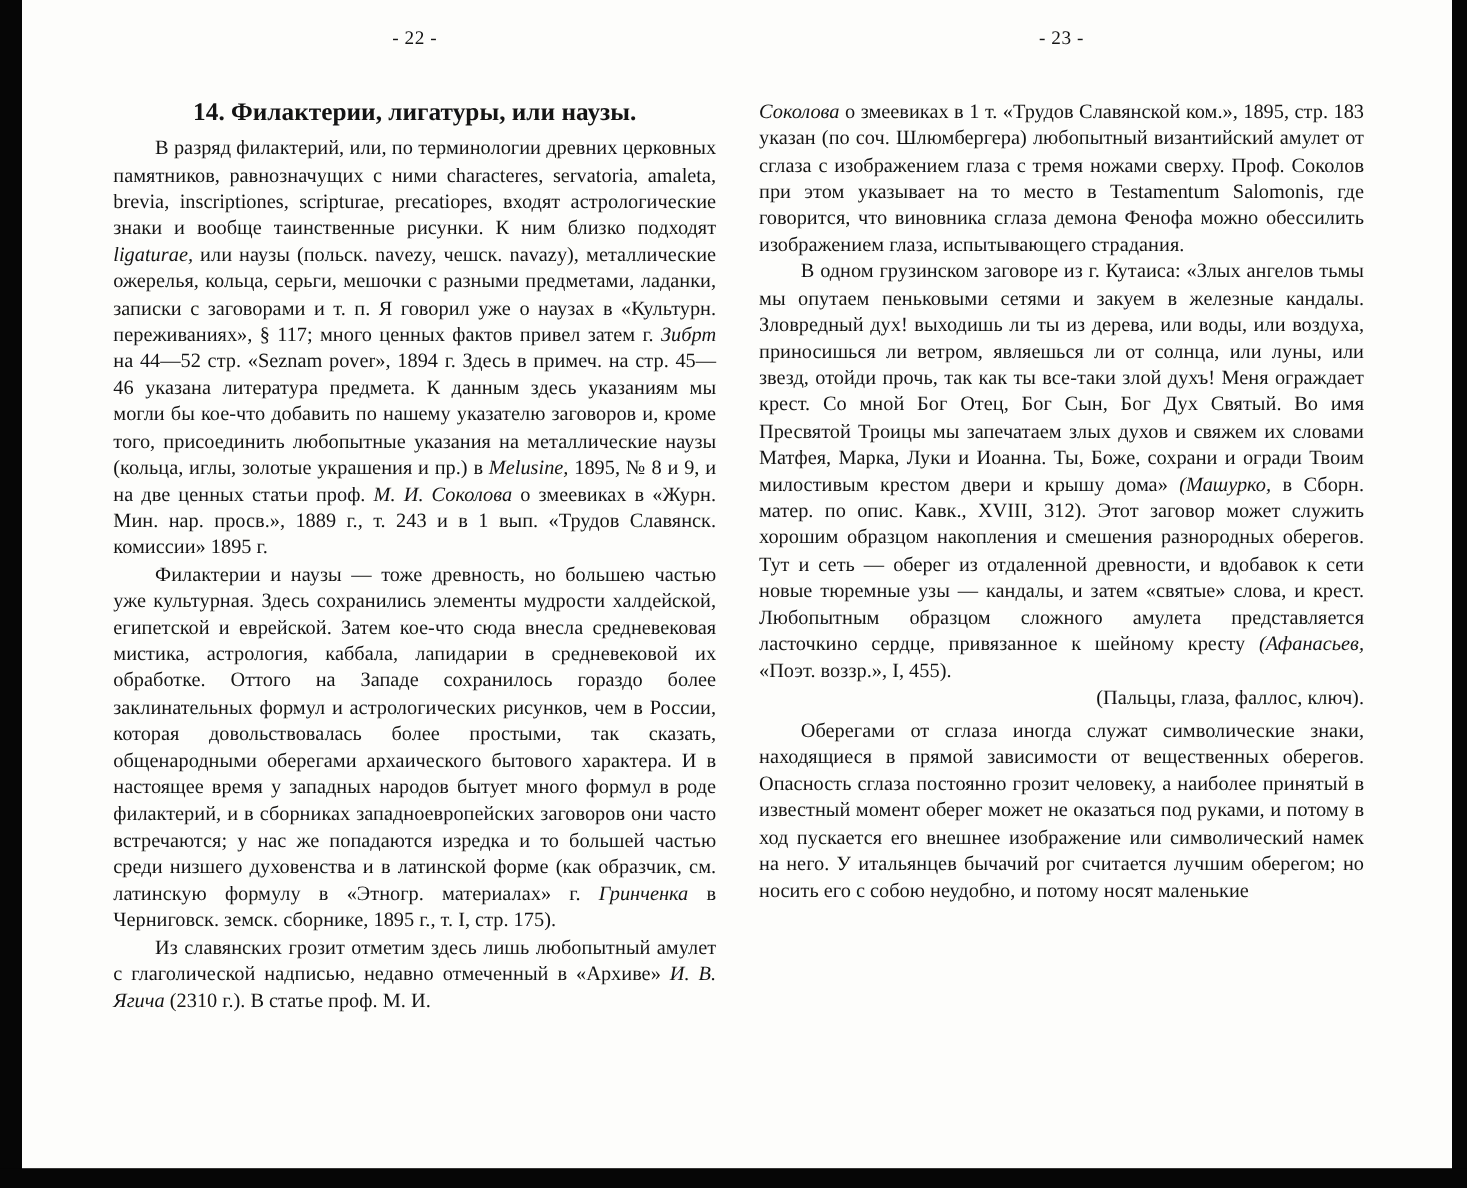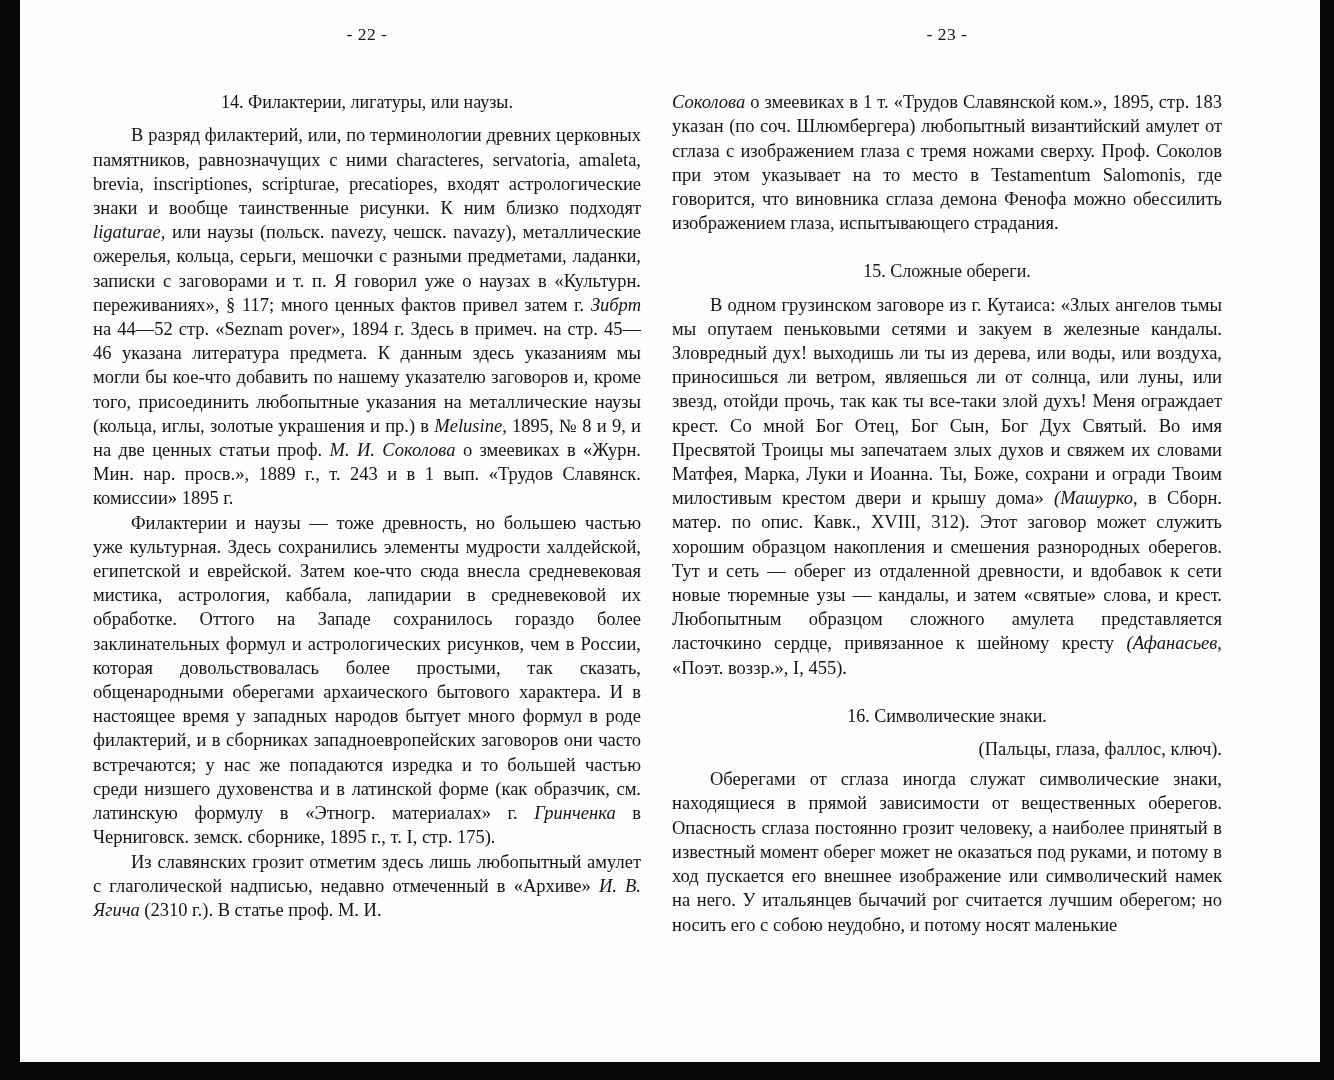--- a/index.html
+++ b/index.html
@@ -19,32 +19,32 @@
   .edge-left   { left: 0; top: 0; width: 20px; height: 1080px; }
   .edge-right  { right: 0; top: 0; width: 14px; height: 1080px; }
   .edge-bottom { left: 0; bottom: 0; width: 1334px; height: 18px; }
 
   .col {
     position: absolute;
     top: 22px;
     font-size: 18.5px;
     line-height: 24.2px;
   }
-  .col-left  { left: 93px;  width: 548px; }
-  .col-right { left: 672px; width: 550px; }
+  .col-left  { left: 103px;  width: 548px; }
+  .col-right { left: 690px; width: 550px; }
 
   .pagenum {
     text-align: center;
     font-size: 17.5px;
     margin-bottom: 44px;
     letter-spacing: .5px;
   }
   .heading {
-    font-size: 18px;
-    font-weight: normal;
+    font-size: 23px;
+    font-weight: bold;
     text-align: center;
     margin: 24px 0 9px 0;
   }
   .heading.first { margin-top: 0; }
   .subheading {
     text-align: right;
     margin: 0 0 6px 0;
   }
   .para {
     margin: 0;
@@ -65,20 +65,18 @@
     <div class="pagenum">- 22 -</div>
     <div class="heading first">14. Филактерии, лигатуры, или наузы.</div>
     <p class="para indent"><span>В разряд филактерий, или, по терминологии древних церковных памятников, равнозначущих с ними characteres, servatoria, amaleta, brevia, inscriptiones, scripturae, precatiopes, входят астрологические знаки и вообще таинственные рисунки. К ним близко подходят </span><span style="font-style: italic;">ligaturae,</span><span> или наузы (польск. navezy, чешск. navazy), металлические ожерелья, кольца, серьги, мешочки с разными предметами, ладанки, записки с заговорами и т. п. Я говорил уже о наузах в «Культурн. переживаниях», § 117; много ценных фактов привел затем г. </span><span style="font-style: italic;">Зибрт</span><span> на 44—52 стр. «Seznam pover», 1894 г. Здесь в примеч. на стр. 45—46 указана литература предмета. К данным здесь указаниям мы могли бы кое-что добавить по нашему указателю заговоров и, кроме того, присоединить любопытные указания на металлические наузы (кольца, иглы, золотые украшения и пр.) в </span><span style="font-style: italic;">Melusine,</span><span> 1895, № 8 и 9, и на две ценных статьи проф. </span><span style="font-style: italic;">М. И. Соколова</span><span> о змеевиках в «Журн. Мин. нар. просв.», 1889 г., т. 243 и в 1 вып. «Трудов Славянск. комиссии» 1895 г.</span></p>
     <p class="para indent"><span>Филактерии и наузы — тоже древность, но большею частью уже культурная. Здесь сохранились элементы мудрости халдейской, египетской и еврейской. Затем кое-что сюда внесла средневековая мистика, астрология, каббала, лапидарии в средневековой их обработке. Оттого на Западе сохранилось гораздо более заклинательных формул и астрологических рисунков, чем в России, которая довольствовалась более простыми, так сказать, общенародными оберегами архаического бытового характера. И в настоящее время у западных народов бытует много формул в роде филактерий, и в сборниках западноевропейских заговоров они часто встречаются; у нас же попадаются изредка и то большей частью среди низшего духовенства и в латинской форме (как образчик, см. латинскую формулу в «Этногр. материалах» г. </span><span style="font-style: italic;">Гринченка</span><span> в Черниговск. земск. сборнике, 1895 г., т. I, стр. 175).</span></p>
     <p class="para indent"><span>Из славянских грозит отметим здесь лишь любопытный амулет с глаголической надписью, недавно отмеченный в «Архиве» </span><span style="font-style: italic;">И. В. Ягича</span><span> (2310 г.). В статье проф. </span><span style="">М. И.</span></p>
   </div>
 
   <div class="col col-right">
     <div class="pagenum">- 23 -</div>
     <p class="para"><span style="font-style: italic;">Соколова</span><span> о змеевиках в 1 т. «Трудов Славянской ком.», 1895, стр. 183 указан (по соч. Шлюмбергера) любопытный византийский амулет от сглаза с изображением глаза с тремя ножами сверху. Проф. Соколов при этом указывает на то место в Testamentum Salomonis, где говорится, что виновника сглаза демона Фенофа можно обессилить изображением глаза, испытывающего страдания.</span></p>
-    <div class="heading">15. Сложные обереги.</div>
     <p class="para indent"><span>В одном грузинском заговоре из г. Кутаиса: «Злых ангелов тьмы мы опутаем пеньковыми сетями и закуем в железные кандалы. Зловредный дух! выходишь ли ты из дерева, или воды, или воздуха, приносишься ли ветром, являешься ли от солнца, или луны, или звезд, отойди прочь, так как ты все-таки злой духъ! Меня ограждает крест. Со мной Бог Отец, Бог Сын, Бог Дух Святый. Во имя Пресвятой Троицы мы запечатаем злых духов и свяжем их словами Матфея, Марка, Луки и Иоанна. Ты, Боже, сохрани и огради Твоим милостивым крестом двери и крышу дома» </span><span style="font-style: italic;">(Машурко,</span><span> в Сборн. матер. по опис. Кавк., XVIII, 312). Этот заговор может служить хорошим образцом накопления и смешения разнородных оберегов. Тут и сеть — оберег из отдаленной древности, и вдобавок к сети новые тюремные узы — кандалы, и затем «святые» слова, и крест. Любопытным образцом сложного амулета представляется ласточкино сердце, привязанное к шейному кресту </span><span style="font-style: italic;">(Афанасьев,</span><span> «Поэт. воззр.», I, 455).</span></p>
-    <div class="heading">16. Символические знаки.</div>
     <div class="subheading">(Пальцы, глаза, фаллос, ключ).</div>
     <p class="para indent"><span>Оберегами от сглаза иногда служат символические знаки, находящиеся в прямой зависимости от вещественных оберегов. Опасность сглаза постоянно грозит человеку, а наиболее принятый в известный момент оберег может не оказаться под руками, и потому в ход пускается его внешнее изображение или символический намек на него. У итальянцев бычачий рог считается лучшим оберегом; но носить его с собою неудобно, и потому носят маленькие</span></p>
   </div>
 
 </div>
 
 </body></html>

